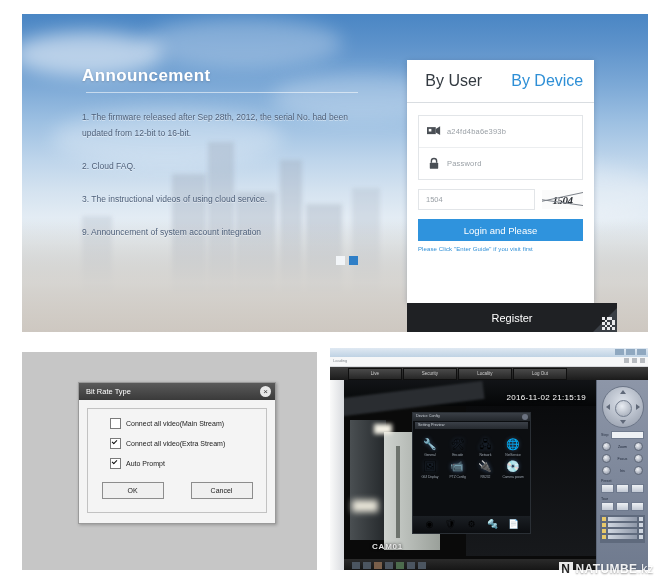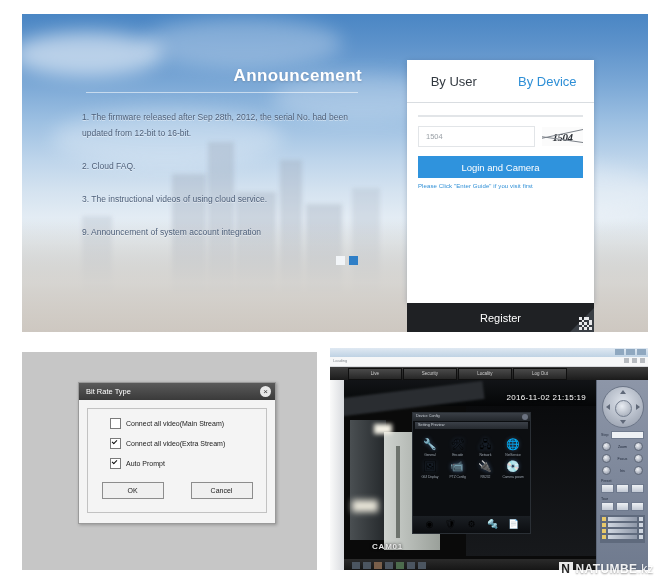--- a/index.html
+++ b/index.html
@@ -25,21 +25,21 @@
   .haze{
     position:absolute;left:0;right:0;bottom:0;height:110px;
     background:linear-gradient(to bottom,rgba(222,226,228,0) 0%,rgba(216,214,210,.85) 55%,rgba(205,199,192,.95) 100%);
   }
 
   
   #announcement{
     position:absolute;left:60px;top:52px;width:280px;color:#53637a;
   }
   #ann-title{
-    font-size:17px;font-weight:bold;color:#ffffff;text-align:right;
+    font-size:17px;font-weight:bold;color:#ffffff;text-align:left;
     letter-spacing:.4px;text-shadow:0 1px 2px rgba(90,110,140,.45);
     padding-bottom:6px;
   }
   #ann-rule{height:1px;background:rgba(255,255,255,.55);margin:0 4px 16px 4px;}
   .ann-item{
     font-size:8.5px;line-height:16px;color:#4d5f79;margin-bottom:17px;
     text-shadow:0 1px 0 rgba(255,255,255,.5);
   }
   #ann-dots{position:absolute;right:4px;top:190px;display:flex;gap:4px;}
   .dot{width:9px;height:9px;}
@@ -47,21 +47,21 @@
   .dot.on{background:#2f7fc7;}
 
   
   #login-card{
     position:absolute;left:385px;top:46px;width:187px;height:243px;
     background:#ffffff;box-shadow:0 1px 5px rgba(40,60,90,.28);
   }
   #login-tabs{display:flex;height:42px;border-bottom:1px solid #d9dde1;}
   .tab{
     flex:1;display:flex;align-items:center;justify-content:center;
-    font-size:13px;color:#3a3f45;
+    font-size:16px;color:#3a3f45;
   }
   .tab.active{color:#333a41;}
   .tab.link{color:#2e8fd6;}
 
   #login-fields{
     margin:12px 11px 0 11px;border:1px solid #e2e5e8;background:#fff;
   }
   .field{
     display:flex;align-items:center;height:31px;padding:0 8px;
     border-bottom:1px solid #eceef0;
@@ -89,21 +89,21 @@
   #login-btn{
     margin:9px 11px 0 11px;height:22px;background:#2f93dd;
     display:flex;align-items:center;justify-content:center;
     color:#fff;font-size:9.5px;
   }
   #login-hint{
     margin:5px 11px 0 11px;font-size:6px;color:#2e8fd6;letter-spacing:.1px;
   }
 
   #register-bar{
-    position:absolute;left:385px;top:289px;width:187px;height:30px;
+    position:absolute;left:385px;top:289px;width:210px;height:30px;
     background:#1f2124;display:flex;align-items:center;justify-content:center;
     color:#ffffff;font-size:11px;
   }
   #corner-qr{
     position:absolute;right:0;bottom:0;width:25px;height:25px;overflow:hidden;
   }
   #corner-qr .tri{
     position:absolute;right:0;bottom:0;width:0;height:0;
     border-left:25px solid transparent;border-bottom:25px solid #3a3f45;
   }
@@ -335,37 +335,52 @@
 
   <div id="login-card">
 
     <div id="login-tabs">
       <div class="tab active">By User</div>
       <div class="tab link">By Device</div>
     </div>
 
     <div id="login-fields">
 
-
-
+      <div class="field">
+        <svg class="ic" viewBox="0 0 16 14">
+          <rect x="0" y="2" width="10" height="8" fill="#4a4f55"></rect>
+          <polygon points="10,4 15,1 15,11 10,8" fill="#4a4f55"></polygon>
+          <rect x="2" y="4" width="3" height="3" fill="#ffffff"></rect>
+        </svg>
+        <span class="txt">a24fd4ba6e393b</span>
+      </div>
+
+
+      <div class="field">
+        <svg class="ic" viewBox="0 0 16 14">
+          <path d="M5 6 V4.2 a3 3 0 0 1 6 0 V6" fill="none" stroke="#4a4f55" stroke-width="1.6"></path>
+          <rect x="3.2" y="6" width="9.6" height="7" rx="1" fill="#4a4f55"></rect>
+        </svg>
+        <span class="txt">Password</span>
+      </div>
 
     </div>
 
     <div id="captcha-row">
       <div id="captcha-input">
         <span class="txt">1504</span>
       </div>
       <div id="captcha-img">
         <span>1504</span>
         <i class="cap-line" style="top:5px;transform:rotate(-12deg);"></i>
         <i class="cap-line" style="top:13px;transform:rotate(8deg);"></i>
       </div>
     </div>
 
-    <div id="login-btn">Login and Camera</div>
+    <div id="login-btn">Login and Please</div>
     <div id="login-hint">Please Click "Enter Guide" if you visit first</div>
   </div>
 
   <div id="register-bar">
     <span>Register</span>
     <span id="corner-qr">
       <i class="tri"></i>
       <span class="qr">
         <i class="f"></i>
           <i></i>

